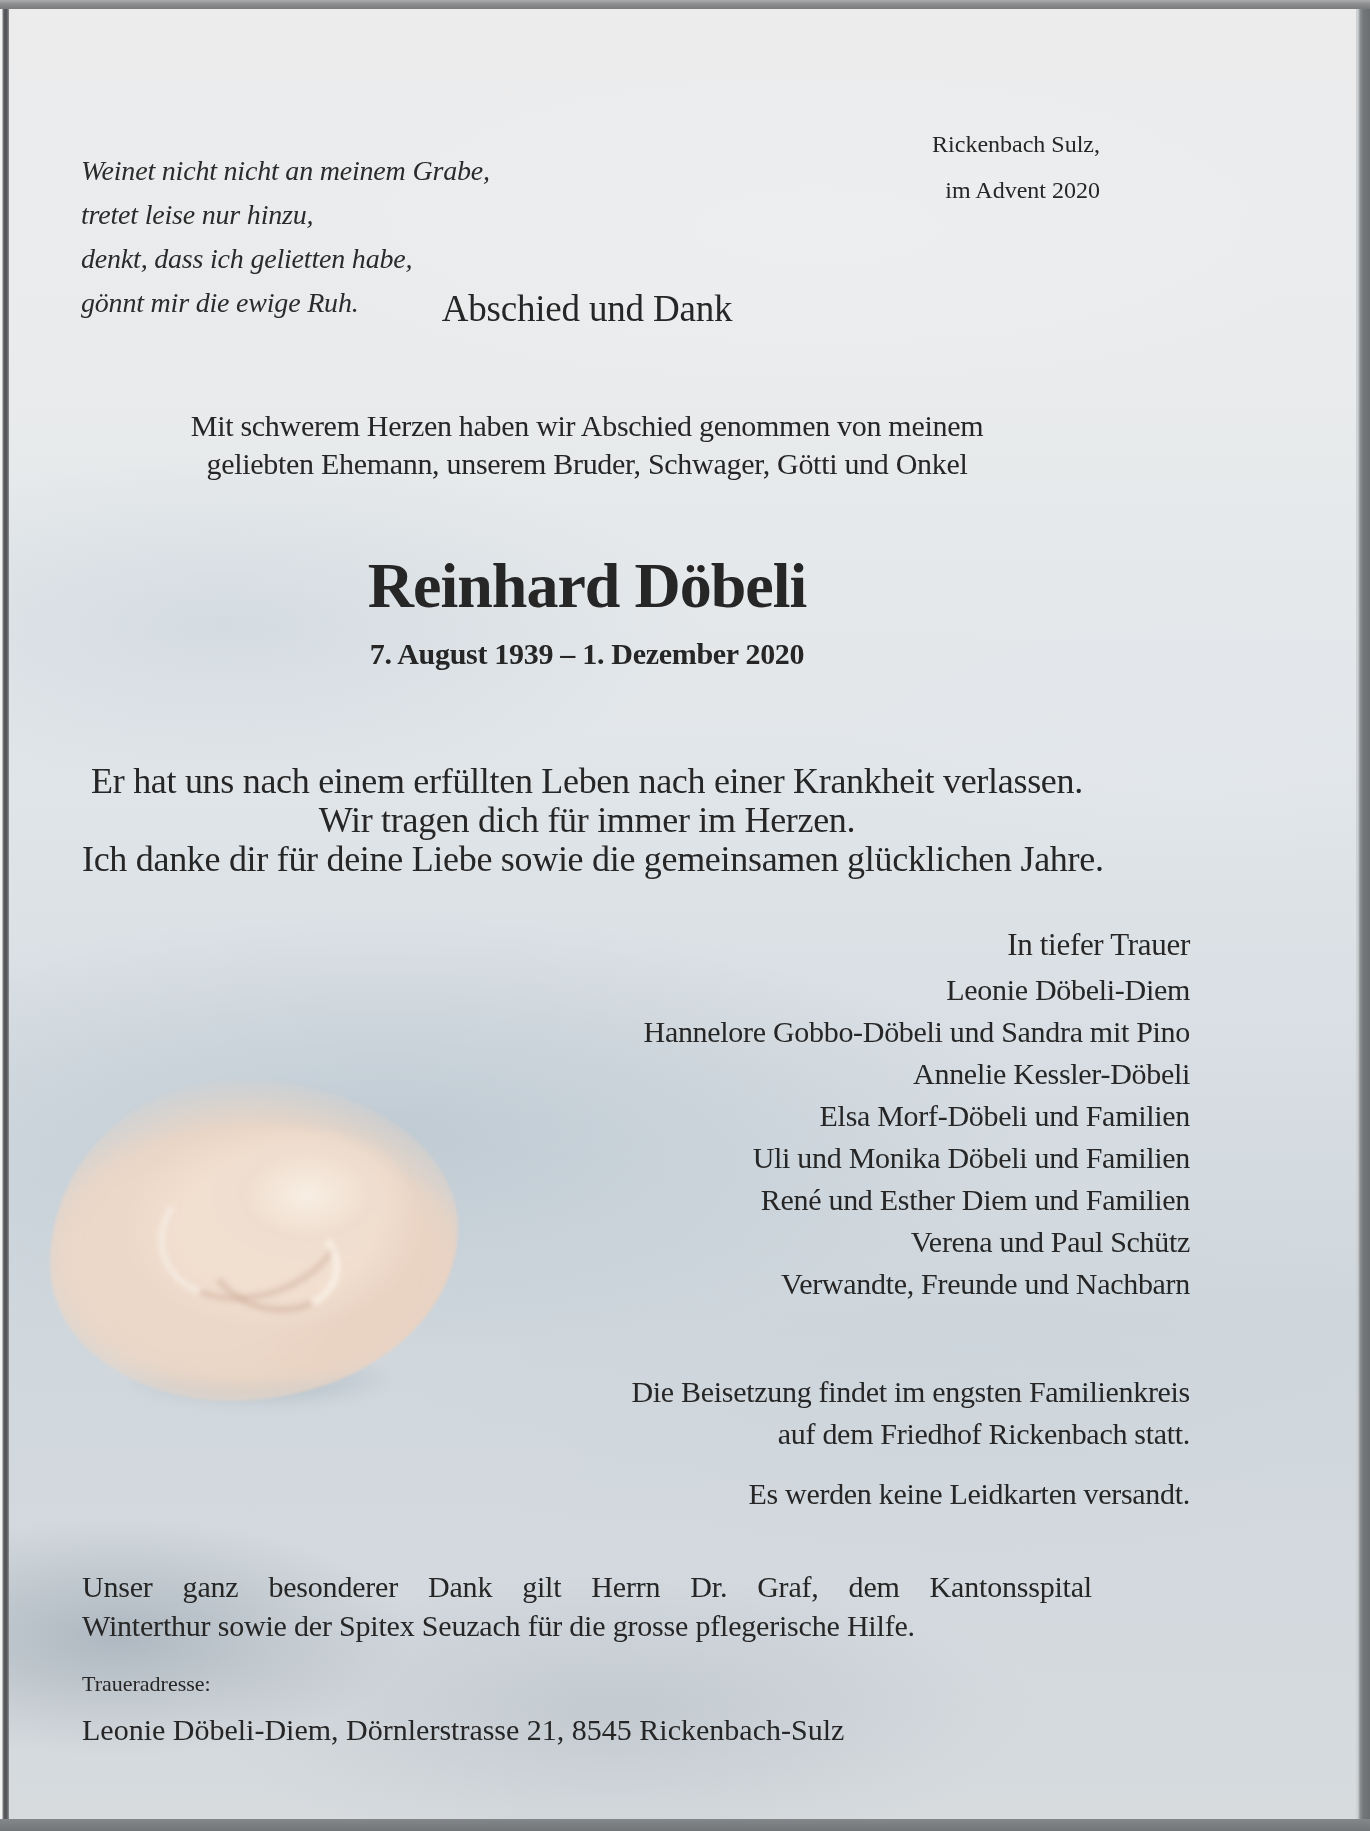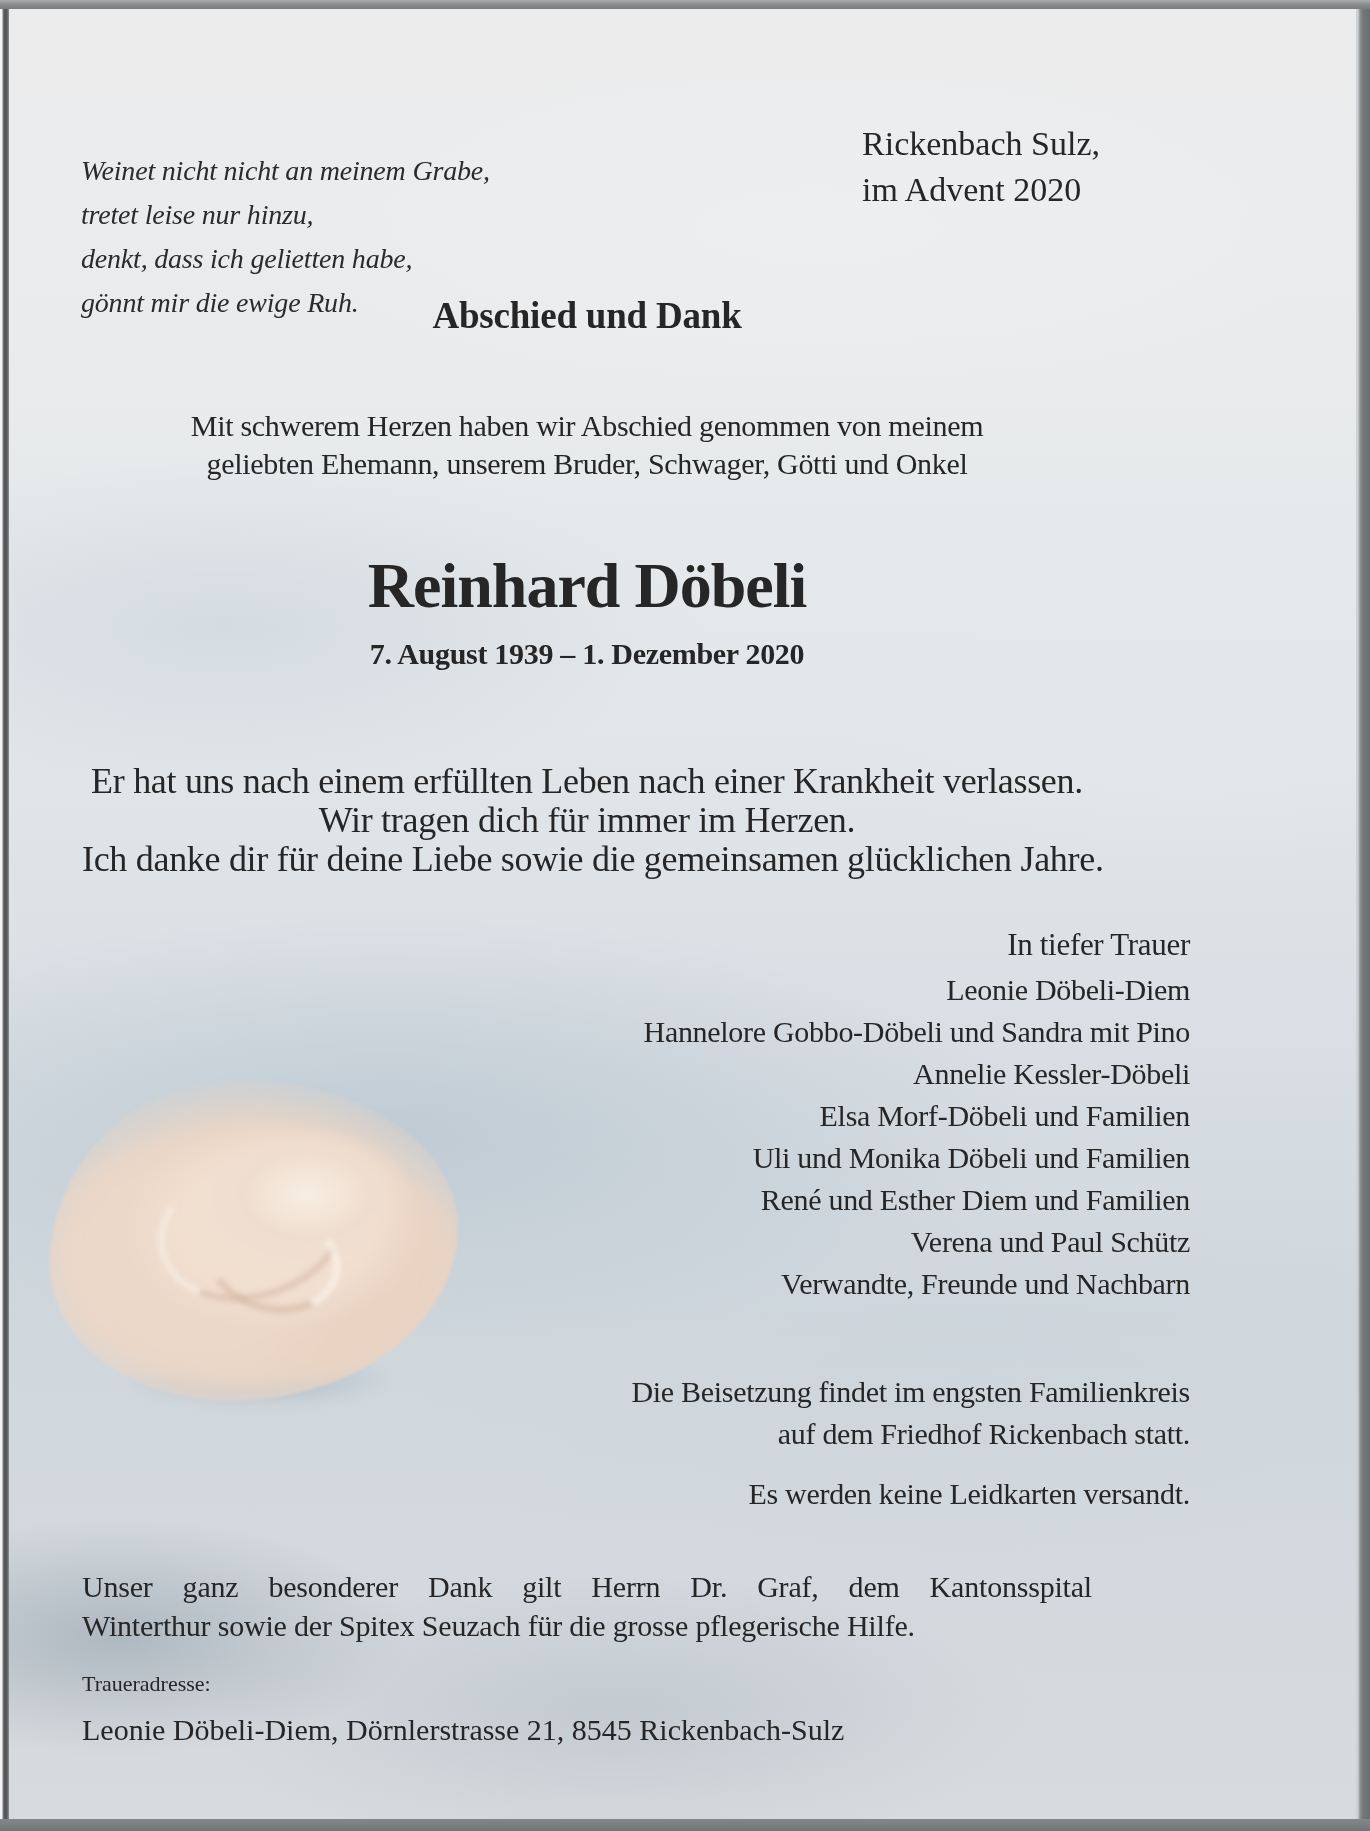--- a/index.html
+++ b/index.html
@@ -38,26 +38,26 @@
       linear-gradient(180deg, #ececed 0%, #e9ebec 20%, #e3e7ea 38%, #d9dfe4 56%, #cfd7dd 72%, #d3d9de 86%, #d7dbde 100%);
     color: #262626;
   }
 
   .txt { position: absolute; z-index: 3; }
   .line { white-space: nowrap; }
 
   .poem { left: 72px; top: 140px; font-style: italic; font-size: 28px; line-height: 44px;
           letter-spacing: -0.2px; color: #2b2b2b; }
 
-  .location { right: 256px; top: 112px; font-size: 34px; line-height: 46px; }
+  .location { right: 256px; top: 112px; text-align: right; font-size: 24px; line-height: 46px; }
 
   .col-main { left: 73px; width: 1010px; text-align: center; letter-spacing: -0.3px; }
   .col-right { left: 321px; width: 860px; text-align: right; letter-spacing: -0.3px; }
 
-  .title  { top: 285px; font-size: 37px; font-weight: bold; letter-spacing: -0.2px; }
+  .title  { top: 278px; font-size: 37px; font-weight: normal; letter-spacing: -0.2px; }
   .intro  { top: 398px; font-size: 30px; line-height: 38px; }
   .name   { top: 540px; font-size: 64px; font-weight: bold; letter-spacing: -1px; margin: 0; }
   .dates  { top: 628px; font-size: 30px; font-weight: bold; }
   .tribute{ top: 753px; font-size: 36px; line-height: 39px; }
 
   .trauer   { top: 918px; font-size: 31px; }
   .mourners { top: 960px; font-size: 30px; line-height: 42px; }
 
   .burial { top: 1362px; font-size: 30px; line-height: 42px; }
   .cards  { top: 1468px; font-size: 30px; }

